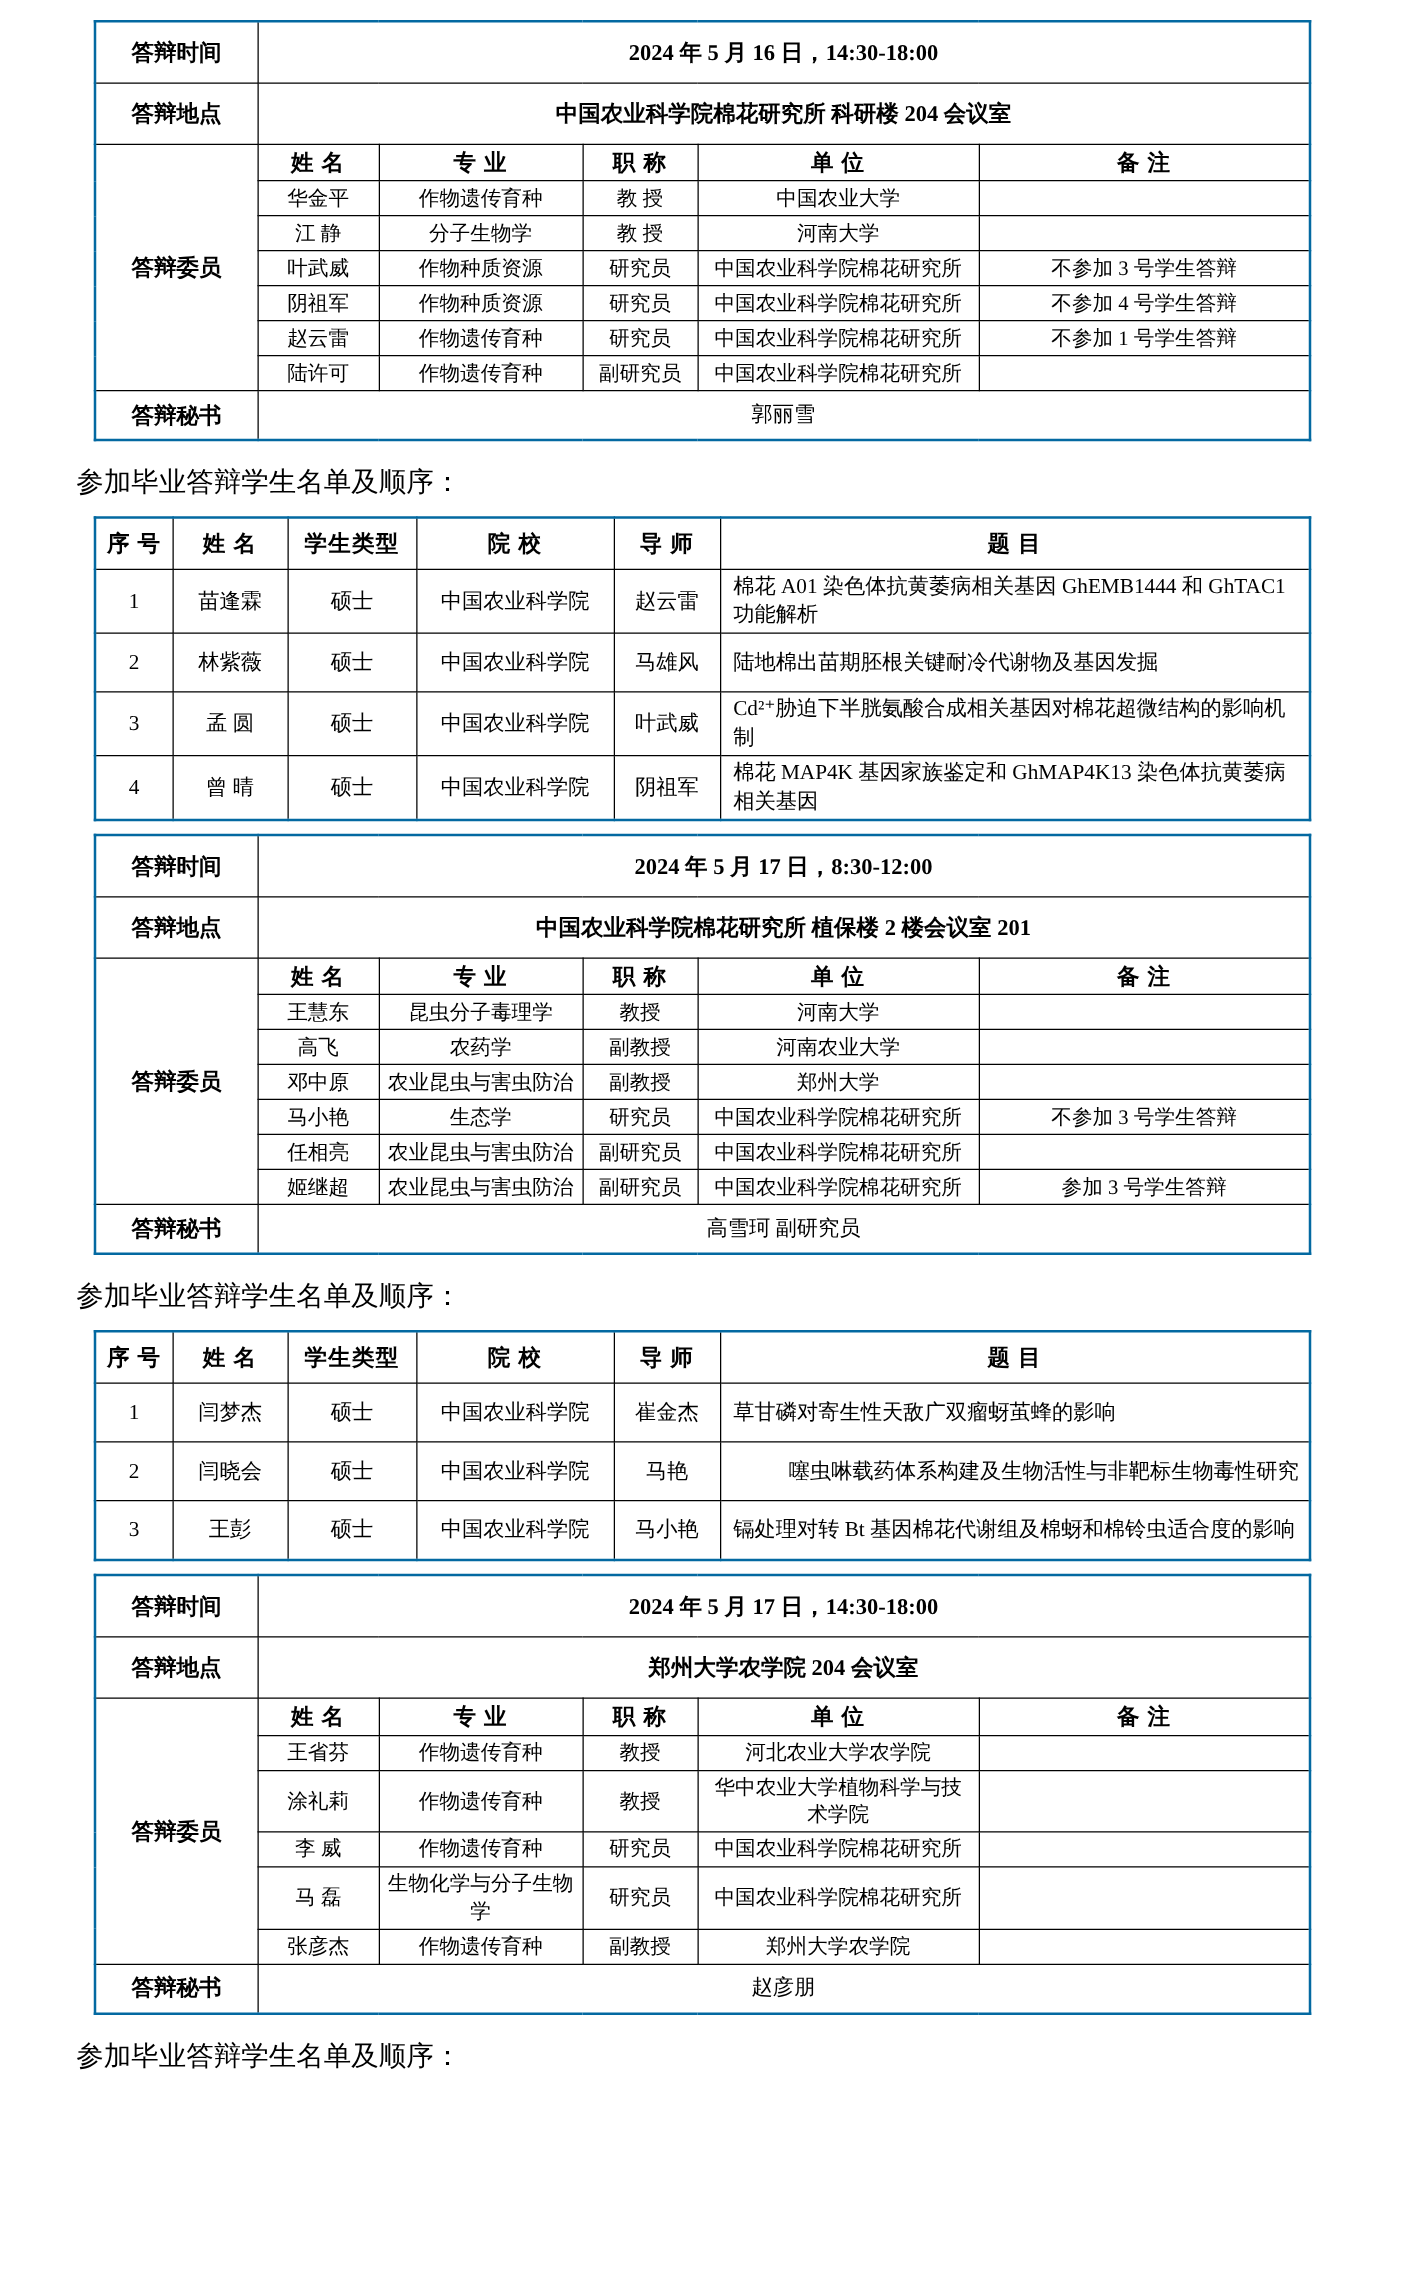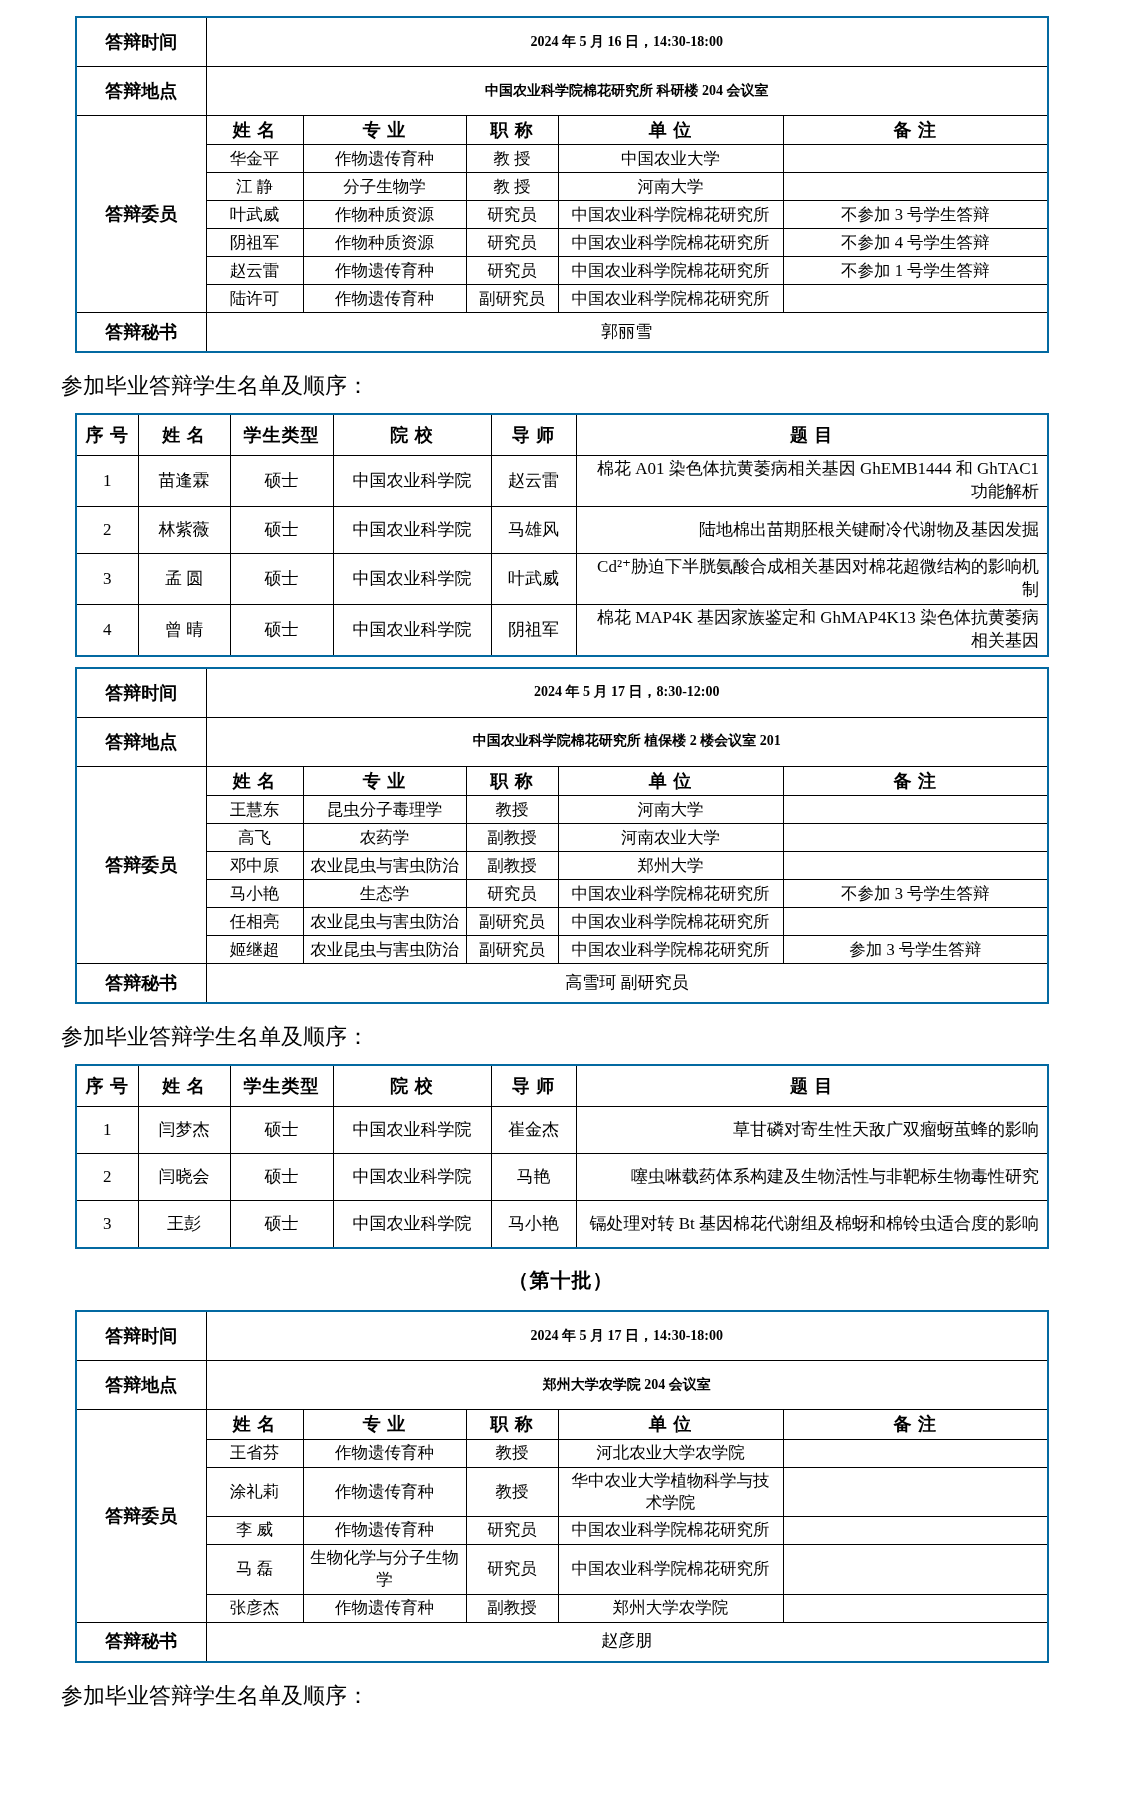--- a/index.html
+++ b/index.html
@@ -15,30 +15,30 @@
     margin:18px 0 16px 0; letter-spacing:1px;
   }
   table { border-collapse:collapse; width:972px; table-layout:fixed; border:2px solid #0369a1; }
   td {
     border:1.5px solid #000;
     font-size:17px; text-align:center; vertical-align:middle;
     padding:2px 6px; overflow:hidden; line-height:1.35;
   }
   td.lbl  { font-weight:bold; font-size:18px; }
   td.hdr  { font-weight:bold; font-size:18px; letter-spacing:1px; }
-  td.big  { font-weight:bold; font-size:14px; }
+  td.big  { font-weight:bold; font-size:18px; }
   tr.row-tall   td { height:44px; }
   tr.row-member td { height:23px; font-size:16.5px; }
   tr.row-chead  td { height:24px; }
   tr.row-sec    td { height:34px; }
   tr.row-shead  td { height:36px; }
   tr.row-stu    td { height:42px; }
   .caption { font-size:22px; margin:18px 0 12px -14px; }
   td.topic { text-align:right; padding-left:10px; padding-right:8px; }
-  td.topic.center { text-align:right; }
+  td.topic.center { text-align:left; }
 </style>
 </head>
 <body>
 
 <div class="page" id="doc">
     <div class="batch">
       <table class="info-table">
         <colgroup>
           <col style="width: 130px;">
           <col style="width: 97px;">
@@ -281,21 +281,20 @@
             <td>王彭</td>
             <td>硕士</td>
             <td>中国农业科学院</td>
             <td>马小艳</td>
             <td class="topic center">镉处理对转 Bt 基因棉花代谢组及棉蚜和棉铃虫适合度的影响</td>
           </tr>
         </tbody>
       </table>
     </div>
     <div class="batch">
-      <div class="batch-title">（第十批）</div>
       <table class="info-table">
         <colgroup>
           <col style="width: 130px;">
           <col style="width: 97px;">
           <col style="width: 163px;">
           <col style="width: 92px;">
           <col style="width: 225px;">
           <col style="width: 265px;">
         </colgroup>
         <tbody>

